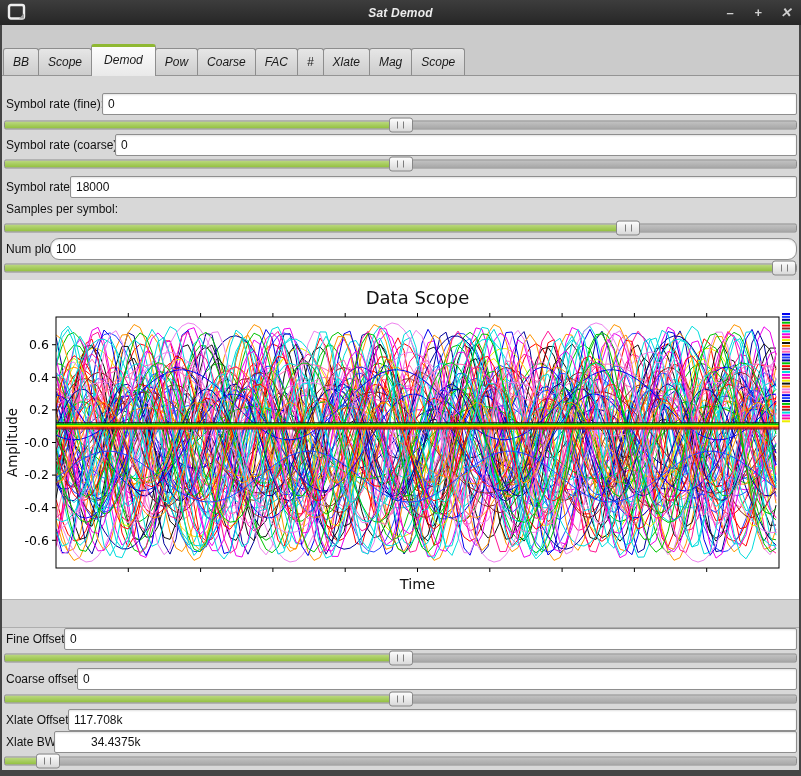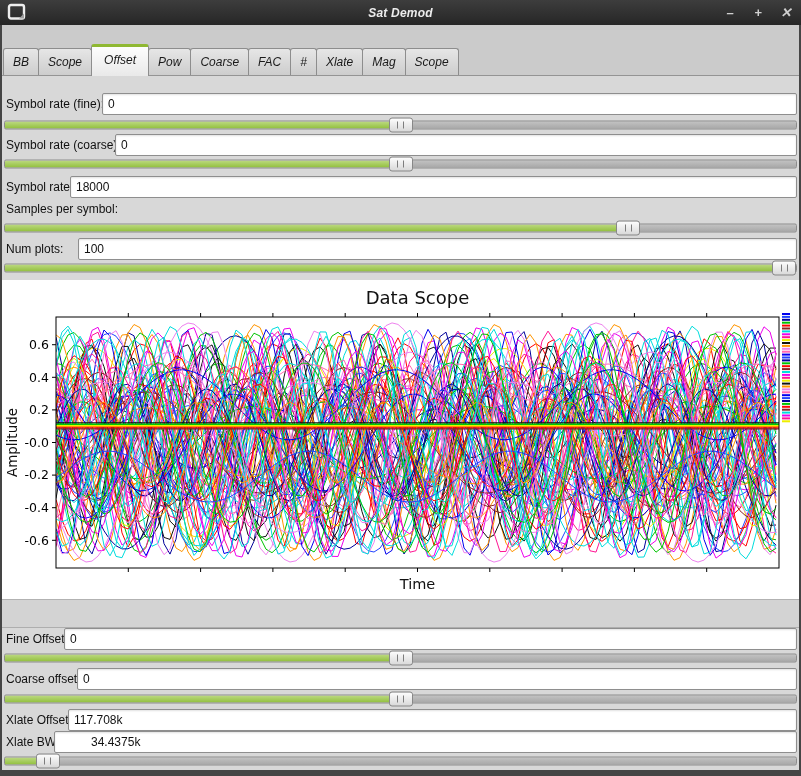--- a/index.html
+++ b/index.html
@@ -94,21 +94,21 @@
       <span class="winbtn">+</span>
       <span class="winbtn">✕</span>
     </span>
   </div>
 
   <div class="gapstrip"></div>
 
   <div class="tabbar">
     <div class="tab">BB</div>
     <div class="tab">Scope</div>
-    <div class="tab active">Offset</div>
+    <div class="tab active">Demod</div>
     <div class="tab">Pow</div>
     <div class="tab">Coarse</div>
     <div class="tab">FAC</div>
     <div class="tab">#</div>
     <div class="tab">Xlate</div>
     <div class="tab">Mag</div>
     <div class="tab">Scope</div>
   </div>
 
   <div class="row" style="top:93px">
@@ -149,21 +149,21 @@
     <div class="groove">
         <div class="fill" style="width: 78.7%;"></div>
       </div>
     <div class="handle" style="left: 628.091px;">
         <span class="grip"></span>
       </div>
   </div>
 
   <div class="row" style="top:238px">
     <label>Num plots:</label>
-    <input class="field-input" style="left: 76px;" value="100">
+    <input class="field-input" style="left: 48px; border-radius: 9px;" value="100">
   </div>
   <div class="slider" style="top:260px">
     <div class="groove">
         <div class="fill" style="width: 98.4%;"></div>
       </div>
     <div class="handle" style="left: 784.312px;">
         <span class="grip"></span>
       </div>
   </div>
 

